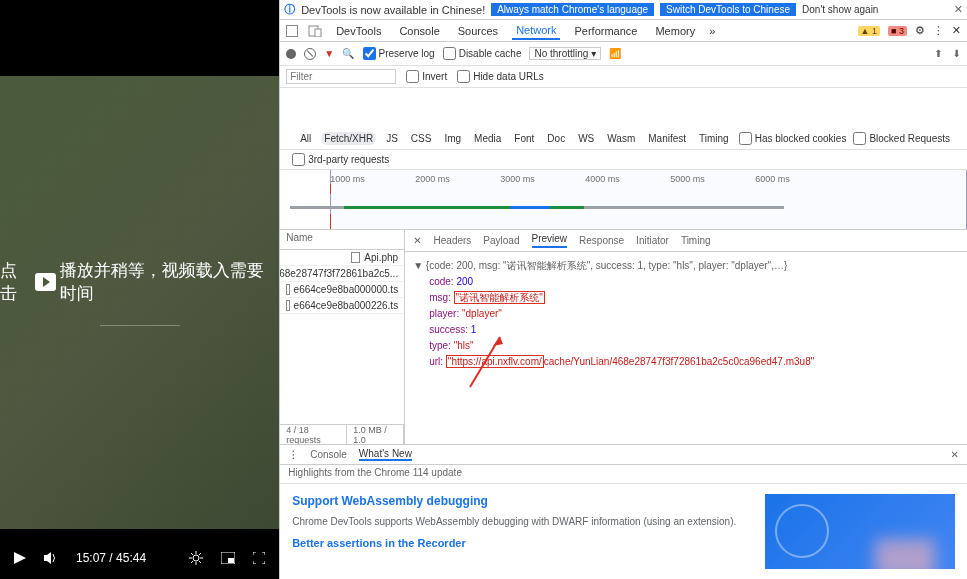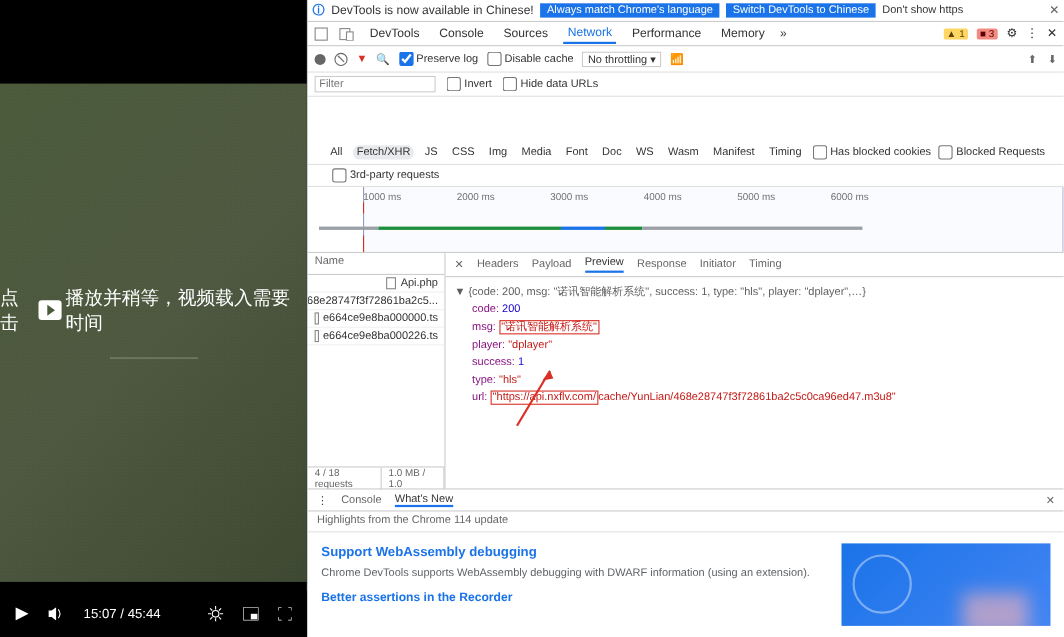--- a/index.html
+++ b/index.html
@@ -36,21 +36,21 @@
 .funnel{color:#d93025;font-weight:bold;}
 .cb{display:flex;align-items:center;gap:3px;}
 .cb input{accent-color:#1a73e8;}
 .sel{border:1px solid #ccc;padding:0 4px;font-size:10px;background:#fff;}
 .t2-right{margin-left:auto;display:flex;gap:10px;color:#666;}
 .filter-row{display:flex;align-items:center;height:22px;border-bottom:1px solid #e0e0e0;padding:0 6px;gap:10px;font-size:10px;}
 .filter-input{width:110px;border:1px solid #ccc;padding:1px 3px;color:#999;font-size:10px;}
 .type-row{display:flex;align-items:center;height:22px;border-bottom:1px solid #e0e0e0;padding:0 17px;gap:7px;font-size:10px;flex-wrap:nowrap;white-space:nowrap;margin-top:40px;}
 .type-chip{cursor:pointer;padding:1px 3px;}
 .type-chip.sel-chip{background:#e8eaed;border-radius:6px;}
-.tp-row{height:20px;border-bottom:1px solid #e0e0e0;padding:0 22px;display:flex;align-items:center;font-size:10px;}
+.tp-row{height:20px;border-bottom:1px solid #e0e0e0;padding:0 12px;display:flex;align-items:center;font-size:10px;}
 .timeline{height:60px;border-bottom:1px solid #ccc;position:relative;padding-top:4px;padding-left:50px;overflow:hidden;}
 .tl-labels{display:flex;font-size:9px;color:#666;}
 .tl-labels span{width:85px;}
 .tl-bar{position:absolute;bottom:20px;left:10px;right:10px;height:3px;display:flex;}
 .tl-bar div{height:100%;}
 .tl-red{position:absolute;bottom:0;left:50px;width:1px;height:15px;background:#d93025;}
 .tl-redtop{position:absolute;top:14px;left:50px;width:1px;height:10px;background:#d93025;}
 .tl-sel{position:absolute;top:0;bottom:0;left:50px;right:0;background:rgba(200,220,255,0.1);border-left:1px solid #99b;border-right:1px solid #99b;}
 .network-main{flex:1;display:flex;min-height:0;}
 .req-list{width:125px;border-right:1px solid #ccc;display:flex;flex-direction:column;}
@@ -142,21 +142,21 @@
       </span>
   </div>
 </div>
 
 <div class="devtools">
   <div class="info-bar">
     <span class="info-i">ⓘ</span>
     <span>DevTools is now available in Chinese!</span>
     <span class="pill">Always match Chrome's language</span>
     <span class="pill">Switch DevTools to Chinese</span>
-    <span class="info-plain">Don't show https</span>
+    <span class="info-plain">Don't show again</span>
     <span class="info-x">✕</span>
   </div>
 
   <div class="tabs">
     <span class="sq"></span>
     <span>
         <svg width="14" height="12">
           <rect x="1" y="1" width="9" height="10" fill="none" stroke="#888"></rect>
           <rect x="7" y="4" width="6" height="8" fill="#fff" stroke="#888"></rect>
         </svg>

